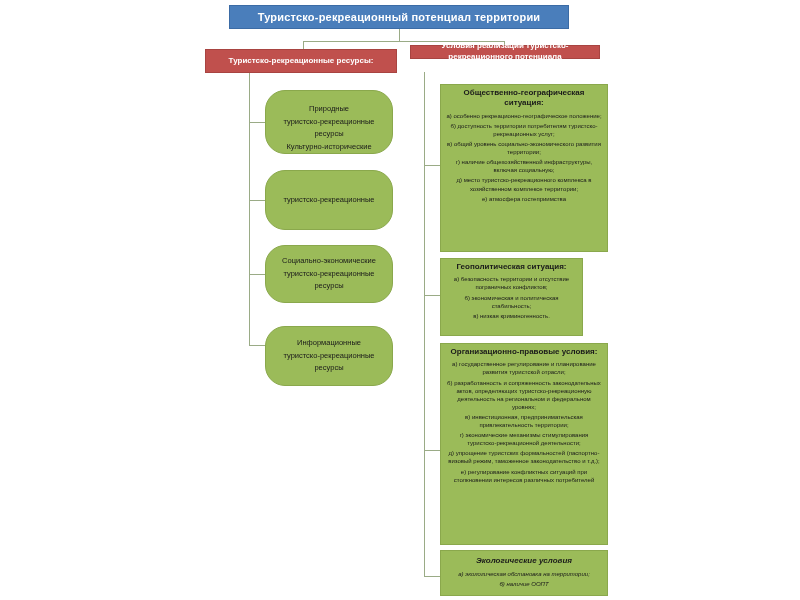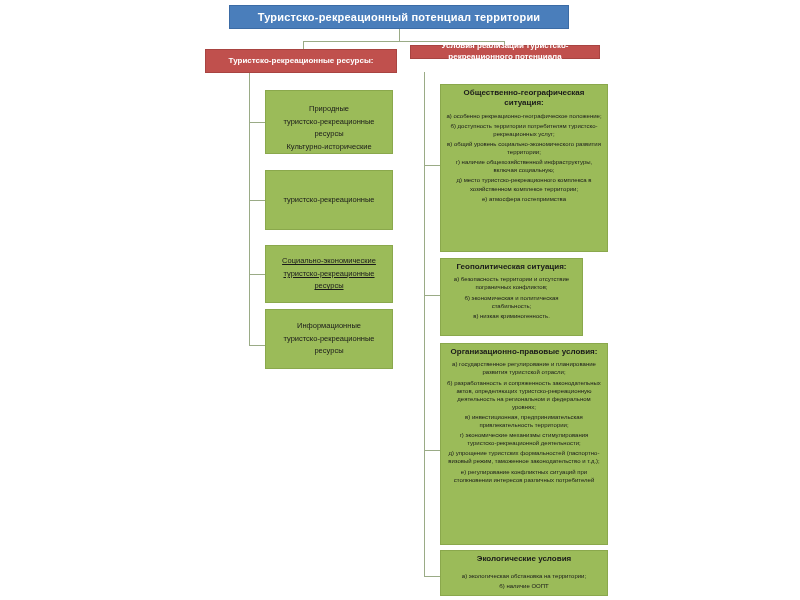--- a/index.html
+++ b/index.html
@@ -26,21 +26,21 @@
   }
   .green-box{
     background:#9bbb59;border:1px solid #8aa84c;color:#1a1a1a;
     font-size:7px;line-height:1.5;padding:3px 5px;
   }
   .green-box .bhead{font-size:8px;font-weight:bold;margin-bottom:3px;line-height:1.3;}
   .green-box .bline{display:block;width:100%;}
   .green-box ul{list-style:none;margin:0;padding:0;width:100%;}
   .green-box li{margin:0 0 2px 0;line-height:1.35;font-size:6px;}
 
-  .leaf-box{font-size:7.5px;line-height:1.65;}
+  .leaf-box{font-size:7.5px;line-height:1.65;border-radius:20px;}
 
   .conn{position:absolute;background:#9aab86;}
   .conn.v{width:1px;}
   .conn.h{height:1px;}
 </style>
 </head>
 <body>
 
 <div id="canvas">
 
@@ -78,27 +78,27 @@
     <span class="bline">туристско-рекреационные</span>
     <span class="bline">ресурсы</span>
   </div>
 
   <div class="box green-box leaf-box" style="left:265px;top:170px;width:128px;height:60px;gap:40px;">
     <span class="bline">Культурно-исторические</span>
     <span class="bline">туристско-рекреационные</span>
     <span class="bline">ресурсы</span>
   </div>
 
-  <div class="box green-box leaf-box" style="left:265px;top:245px;width:128px;height:58px;text-decoration:underline;">
+  <div class="box green-box leaf-box" style="left:265px;top:245px;width:128px;height:58px;">
     <span class="bline">Социально-экономические</span>
     <span class="bline">туристско-рекреационные</span>
     <span class="bline">ресурсы</span>
   </div>
 
-  <div class="box green-box leaf-box" style="left:265px;top:309px;width:128px;height:60px;">
+  <div class="box green-box leaf-box" style="left:265px;top:326px;width:128px;height:60px;">
     <span class="bline">Информационные</span>
     <span class="bline">туристско-рекреационные</span>
     <span class="bline">ресурсы</span>
   </div>
 
   <div class="box green-box" style="left:440px;top:84px;width:168px;height:168px;justify-content:flex-start;">
     <div class="bhead">Общественно-географическая ситуация:</div>
     <ul>
       <li>а) особенно рекреационно-географическое положение;</li>
       <li>б) доступность территории потребителям туристско-рекреационных услуг;</li>
@@ -123,21 +123,21 @@
     <ul>
       <li>а) государственное регулирование и планирование развития туристской отрасли;</li>
       <li>б) разработанность и сопряженность законодательных актов, определяющих туристско-рекреационную деятельность на региональном и федеральном уровнях;</li>
       <li>в) инвестиционная, предпринимательская привлекательность территории;</li>
       <li>г) экономические механизмы стимулирования туристско-рекреационной деятельности;</li>
       <li>д) упрощение туристских формальностей (паспортно-визовый режим, таможенное законодательство и т.д.);</li>
       <li>е) регулирование конфликтных ситуаций при столкновении интересов различных потребителей</li>
     </ul>
   </div>
 
-  <div class="box green-box" style="left:440px;top:550px;width:168px;height:46px;justify-content:space-between;">
+  <div class="box green-box" style="left:440px;top:550px;width:168px;height:46px;justify-content:center;font-style:italic;">
     <div class="bhead">Экологические условия</div>
     <ul>
       <li>а) экологическая обстановка на территории;</li>
       <li>б) наличие ООПТ</li>
     </ul>
   </div>
 
 </div>
 
 </body></html>

